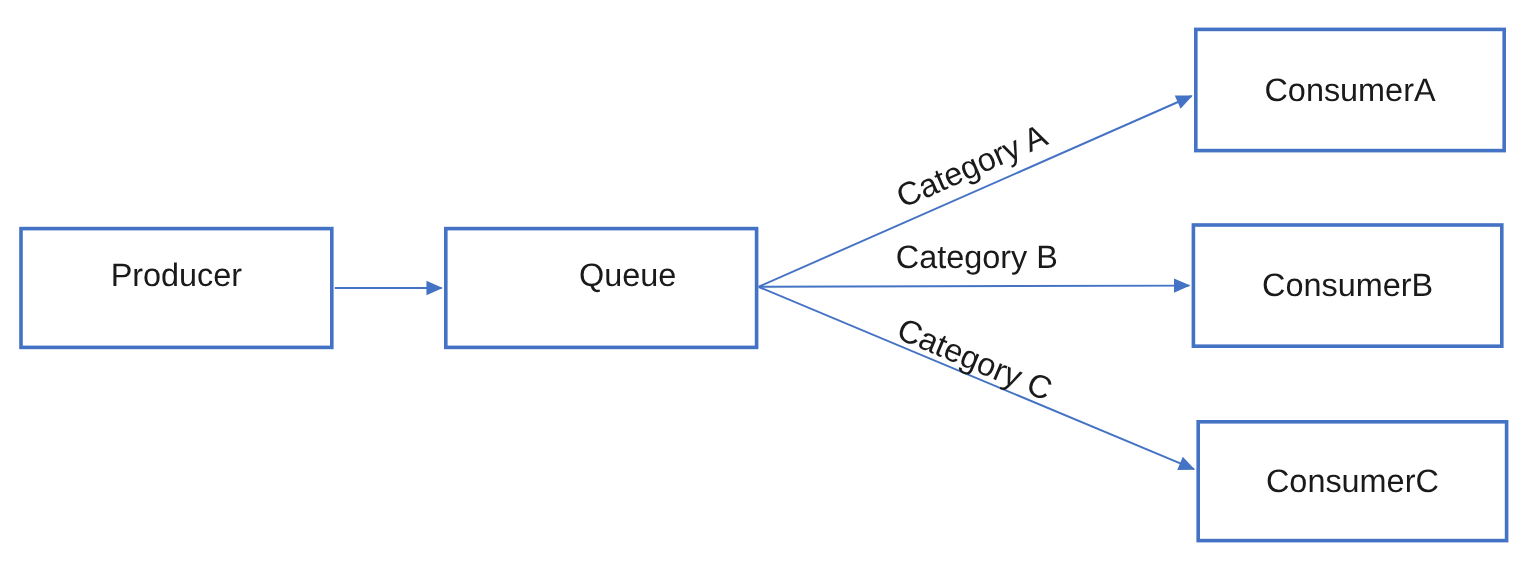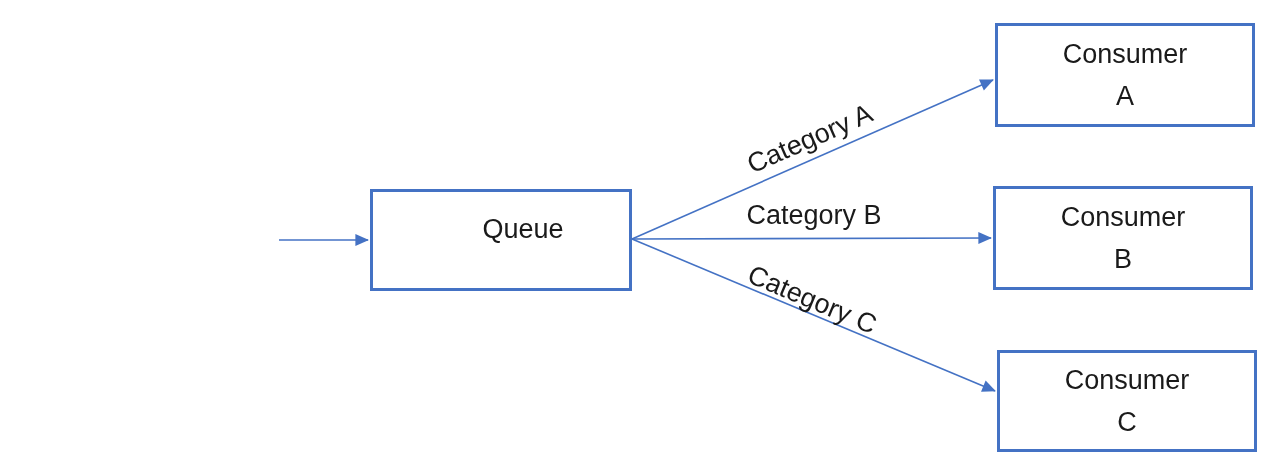--- a/index.html
+++ b/index.html
@@ -21,21 +21,21 @@
     top: 0;
     width: 1278px;
     height: 471px;
   }
   .node {
     position: absolute;
     box-sizing: border-box;
     border: 3px solid #4472C4;
     background: #ffffff;
     display: flex;
-    flex-direction: column;
+    flex-direction: row;
     align-items: center;
     justify-content: center;
     text-align: center;
     color: #1a1a1a;
     font-size: 27px;
   }
   .node-line {
     display: block;
     line-height: 42px;
     white-space: nowrap;
@@ -77,20 +77,23 @@
       <marker id="ah" viewBox="0 0 10 10" refX="9.3" refY="5" markerWidth="11" markerHeight="8.5" orient="auto-start-reverse">
         <path d="M 0 0.6 L 10 5 L 0 9.4 z" fill="#4472C4"></path>
       </marker>
     </defs>
     <line x1="279" y1="240" x2="368" y2="240" stroke-width="1.6" marker-end="url(#ah)" stroke="#4472C4"></line>
     <line x1="632" y1="239" x2="993" y2="80" stroke-width="1.6" marker-end="url(#ah)" stroke="#4472C4"></line>
     <line x1="632" y1="239" x2="991" y2="238" stroke-width="1.6" marker-end="url(#ah)" stroke="#4472C4"></line>
     <line x1="632" y1="239" x2="995" y2="391" stroke-width="1.6" marker-end="url(#ah)" stroke="#4472C4"></line>
   </svg>
 
+  <div class="node single node-producer">
+    <span class="node-line">Producer</span>
+  </div>
 
   <div class="node single node-queue">
     <span class="node-line">Queue</span>
   </div>
 
   <div class="node node-consumer-a">
     <span class="node-line">Consumer</span>
     <span class="node-line">A</span>
   </div>
 

